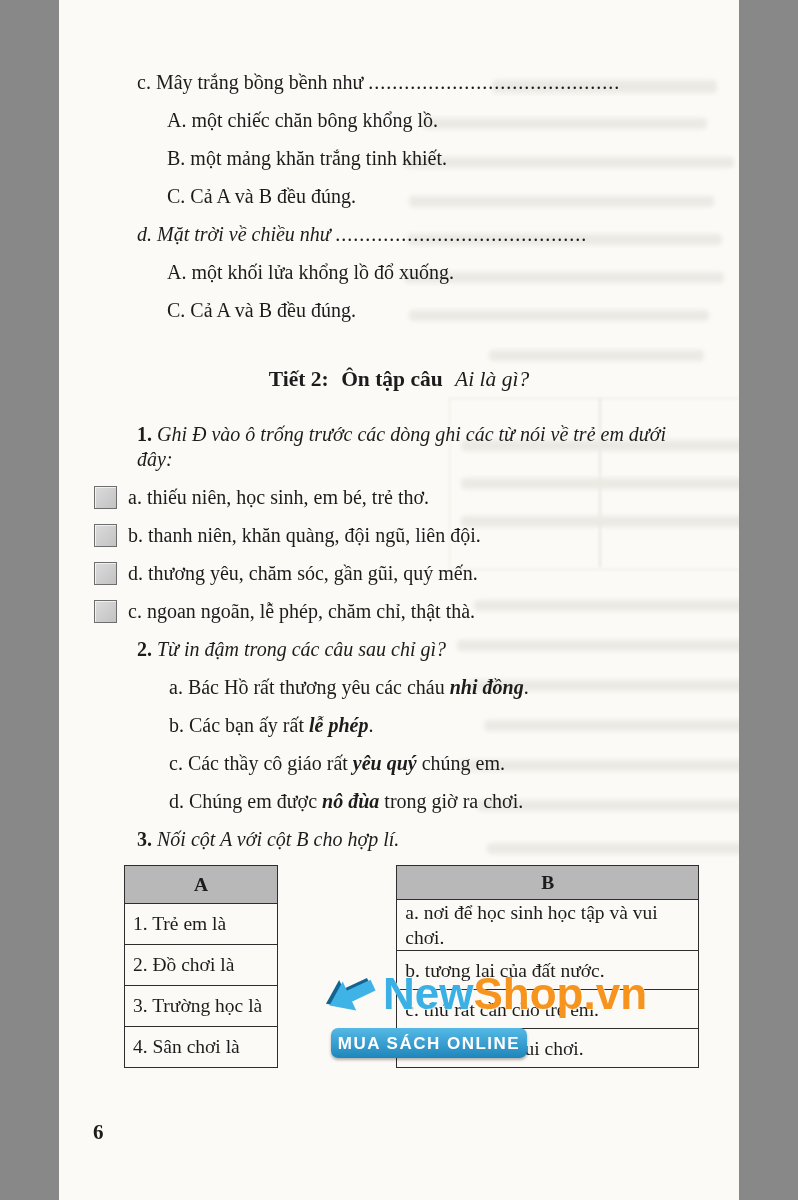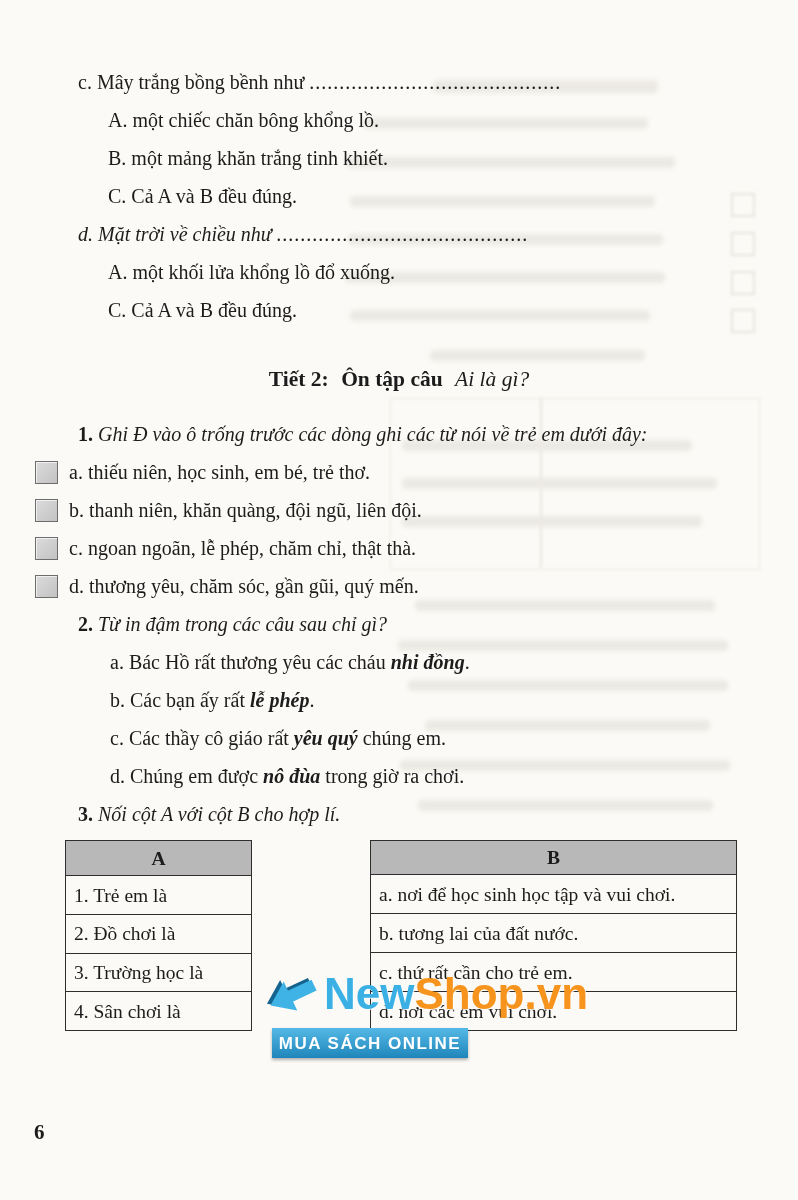--- a/index.html
+++ b/index.html
@@ -1,17 +1,17 @@
 <!DOCTYPE html>
 <html><head>
 <meta charset="utf-8">
 <style>
   html,body { margin:0; padding:0; background:#888; }
   .page {
-    position:relative; width:798px; height:1200px; margin:0 auto;
+    position:relative; width:680px; height:1200px; margin:0 auto;
     background:#fbfaf6; overflow:hidden;
     font-family:"Liberation Serif","DejaVu Serif",serif;
     font-size:20px; line-height:25px; color:#1c1c1c;
   }
 
   
   .bleed { position:absolute; inset:0; opacity:.5; pointer-events:none; }
   .art   { position:absolute; height:11px; background:#dedad2; border-radius:4px; filter:blur(2px); }
   .art-sq{ position:absolute; width:20px; height:20px; border:2px solid #d5d1c8; filter:blur(1.5px); }
   .art-box{ position:absolute; border:1.5px solid #d8d4cb; filter:blur(1.5px); }
@@ -59,21 +59,21 @@
   .wm-row { display:flex; align-items:center; }
   .wm-brand {
     font-family:"Liberation Sans",sans-serif; font-weight:bold; font-size:44px;
     letter-spacing:0; line-height:36px; text-shadow:1px 1px 0 rgba(255,255,255,.8);
   }
   .wm-new  { color:#3ab0e5; }
   .wm-shop { color:#f7941d; }
   .wm-banner {
     margin:8px 0 0 6px; width:196px; height:30px;
     background:linear-gradient(#55b9e6,#1f86bb);
-    border-radius:0; display:flex; align-items:center; justify-content:center;
+    border-radius:7px; display:flex; align-items:center; justify-content:center;
     color:#fff; font-family:"Liberation Sans",sans-serif; font-weight:bold;
     font-size:17px; letter-spacing:1.5px;
     box-shadow:0 2px 3px rgba(0,0,0,.3);
   }
 
   .pageno { position:absolute; left:34px; bottom:55px; font-weight:bold; font-size:21px; }
 </style>
 </head>
 <body>
 
@@ -136,25 +136,25 @@
     <div class="chkrow">
       <span class="chk"></span>
       <span>a. thiếu niên, học sinh, em bé, trẻ thơ.</span>
     </div>
     <div class="chkrow">
       <span class="chk"></span>
       <span>b. thanh niên, khăn quàng, đội ngũ, liên đội.</span>
     </div>
     <div class="chkrow">
       <span class="chk"></span>
+      <span>d. thương yêu, chăm sóc, gần gũi, quý mến.</span>
+    </div>
+    <div class="chkrow">
+      <span class="chk"></span>
       <span>c. ngoan ngoãn, lễ phép, chăm chỉ, thật thà.</span>
-    </div>
-    <div class="chkrow">
-      <span class="chk"></span>
-      <span>d. thương yêu, chăm sóc, gần gũi, quý mến.</span>
     </div>
 
     <div class="prompt prompt2">
       <span class="num">2.</span>
       <span class="ptext">Từ in đậm trong các câu sau chỉ gì?</span>
     </div>
     <div class="opt2"><span>a. Bác Hồ rất thương yêu các cháu </span><span class="bi">nhi đồng</span><span>.</span></div>
     <div class="opt2"><span>b. Các bạn ấy rất </span><span class="bi">lễ phép</span><span>.</span></div>
     <div class="opt2"><span>c. Các thầy cô giáo rất </span><span class="bi">yêu quý</span><span> chúng em.</span></div>
     <div class="opt2"><span>d. Chúng em được </span><span class="bi">nô đùa</span><span> trong giờ ra chơi.</span></div>

